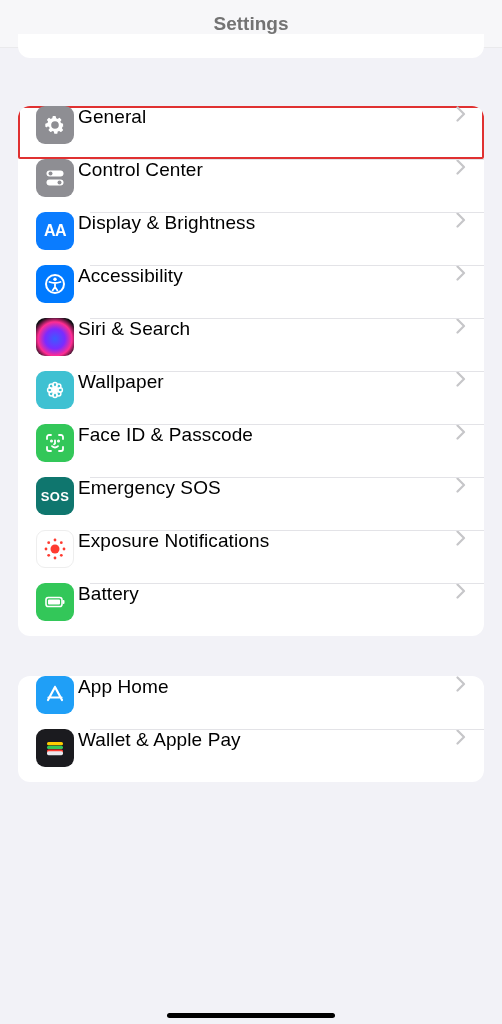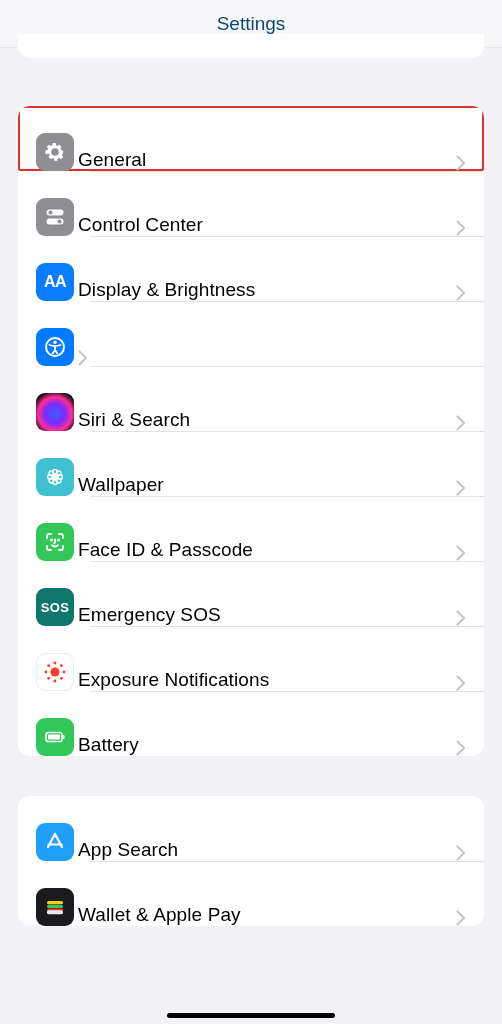--- a/index.html
+++ b/index.html
@@ -13,22 +13,22 @@
     .header {
       background: #f7f7f9;
       border-bottom: 1px solid rgba(0,0,0,0.05);
       height: 48px;
       display: flex;
       align-items: center;
       justify-content: center;
     }
     .header-title {
       font-size: 19px;
-      font-weight: 400;
-      color: #0c4a6e;
+      font-weight: 700;
+      color: #737373;
     }
     .content {
       padding: 0 18px;
     }
     .spacer-top {
       height: 58px;
       position: relative;
     }
     .prev-group-shadow {
       position: absolute;
@@ -40,22 +40,22 @@
       border-bottom-right-radius: 12px;
     }
     .group {
       background: #fff;
       border-radius: 12px;
       overflow: hidden;
       margin-bottom: 40px;
     }
     .row {
       display: flex;
-      align-items: flex-end;
-      height: 65px;
+      align-items: flex-start;
+      height: 53px;
       padding: 0 18px;
       position: relative;
       cursor: pointer;
     }
     .row + .row::before {
       content: "";
       position: absolute;
       top: 0;
       left: 72px;
       right: 0;
@@ -171,20 +171,21 @@
 
 
     <div class="row">
       <span class="icon-wrap bg-blue2">
         <svg width="24" height="24" viewBox="0 0 24 24" fill="none">
           <circle cx="12" cy="12" r="9" stroke="#fff" stroke-width="2"></circle>
           <circle cx="12" cy="7.2" r="1.7" fill="#fff"></circle>
           <path d="M6.5 10c2 .7 3.7 1 5.5 1s3.5-.3 5.5-1M12 11v4m0 0-2.4 3.4M12 15l2.4 3.4" stroke="#fff" stroke-width="1.8" stroke-linecap="round"></path>
         </svg>
       </span>
+      <span class="row-label">Accessibility</span>
       <span class="chevron">
         <svg width="10" height="16" viewBox="0 0 10 16">
             <path d="M1.5 1.5 8 8l-6.5 6.5" stroke="currentColor" stroke-width="2.2" fill="none" stroke-linecap="round" stroke-linejoin="round"></path>
           </svg>
       </span>
     </div>
 
     <div class="row">
       <span class="icon-wrap bg-siri"></span>
       <span class="row-label">Siri &amp; Search</span>
@@ -292,21 +293,21 @@
   </div>
 
   <div class="group">
 
     <div class="row">
       <span class="icon-wrap" style="background:#1f9ff7">
         <svg width="24" height="24" viewBox="0 0 24 24" fill="none" stroke="#fff" stroke-width="2.2" stroke-linecap="round">
           <path d="M12 4l-7 13M12 4l7 13M5.5 14.5h13"></path>
         </svg>
       </span>
-      <span class="row-label">App Search</span>
+      <span class="row-label">App Home</span>
       <span class="chevron">
         <svg width="10" height="16" viewBox="0 0 10 16">
             <path d="M1.5 1.5 8 8l-6.5 6.5" stroke="currentColor" stroke-width="2.2" fill="none" stroke-linecap="round" stroke-linejoin="round"></path>
           </svg>
       </span>
     </div>
 
     <div class="row">
       <span class="icon-wrap bg-black">
         <svg width="24" height="24" viewBox="0 0 24 24">

